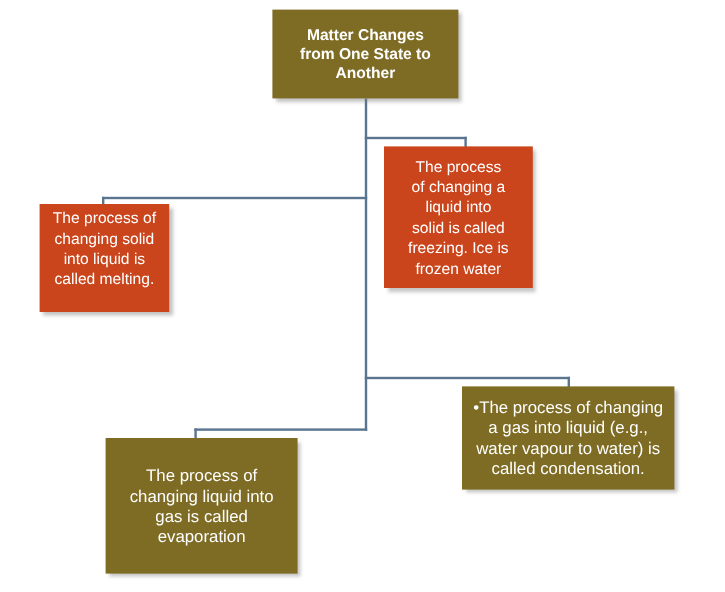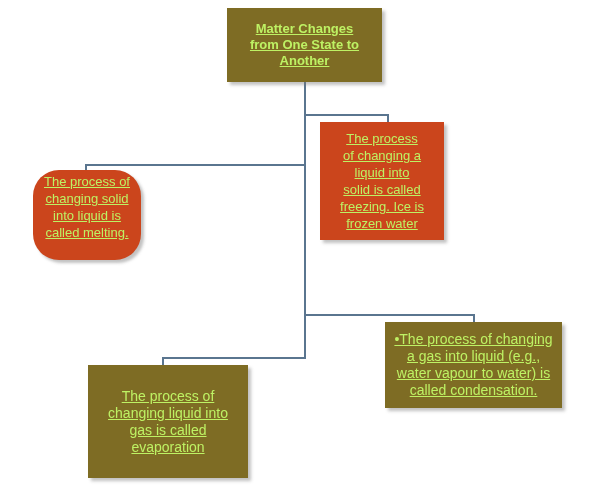--- a/index.html
+++ b/index.html
@@ -6,41 +6,39 @@
   .canvas{
     position:relative;
     width:604px;height:493px;
     background:#ffffff;
     font-family:"Liberation Sans", sans-serif;
     overflow:hidden;
   }
   .line{position:absolute;background:#5a758f;}
   .node{
     position:absolute;
-    color:#bef264;
+    color:#ffffff;
     text-align:center;
     display:flex;align-items:center;justify-content:flex-end;
     box-shadow:3px 3px 3px rgba(120,120,120,0.45);
     box-sizing:border-box;
     line-height:17px;
     font-size:13px;
-    text-decoration:underline;
   }
   .olive{background:#7e6c24;}
   .orange{background:#cb451c;}
   .node.root{
     left:227px;top:8px;width:155px;height:74px;
     font-weight:bold;font-size:13px;line-height:16px;
     padding:0 14px;
   }
   .node.melting{
     left:33px;top:170px;width:108px;height:90px;
     align-items:flex-start;
     padding:3px 2px;
-    border-radius:26px;
   }
   .node.freezing{
     left:320px;top:122px;width:124px;height:118px;
     padding:0 20px;
   }
   .node.condensation{
     left:385px;top:322px;width:177px;height:86px;
     font-size:14px;
     padding:16px 6px;
   }

